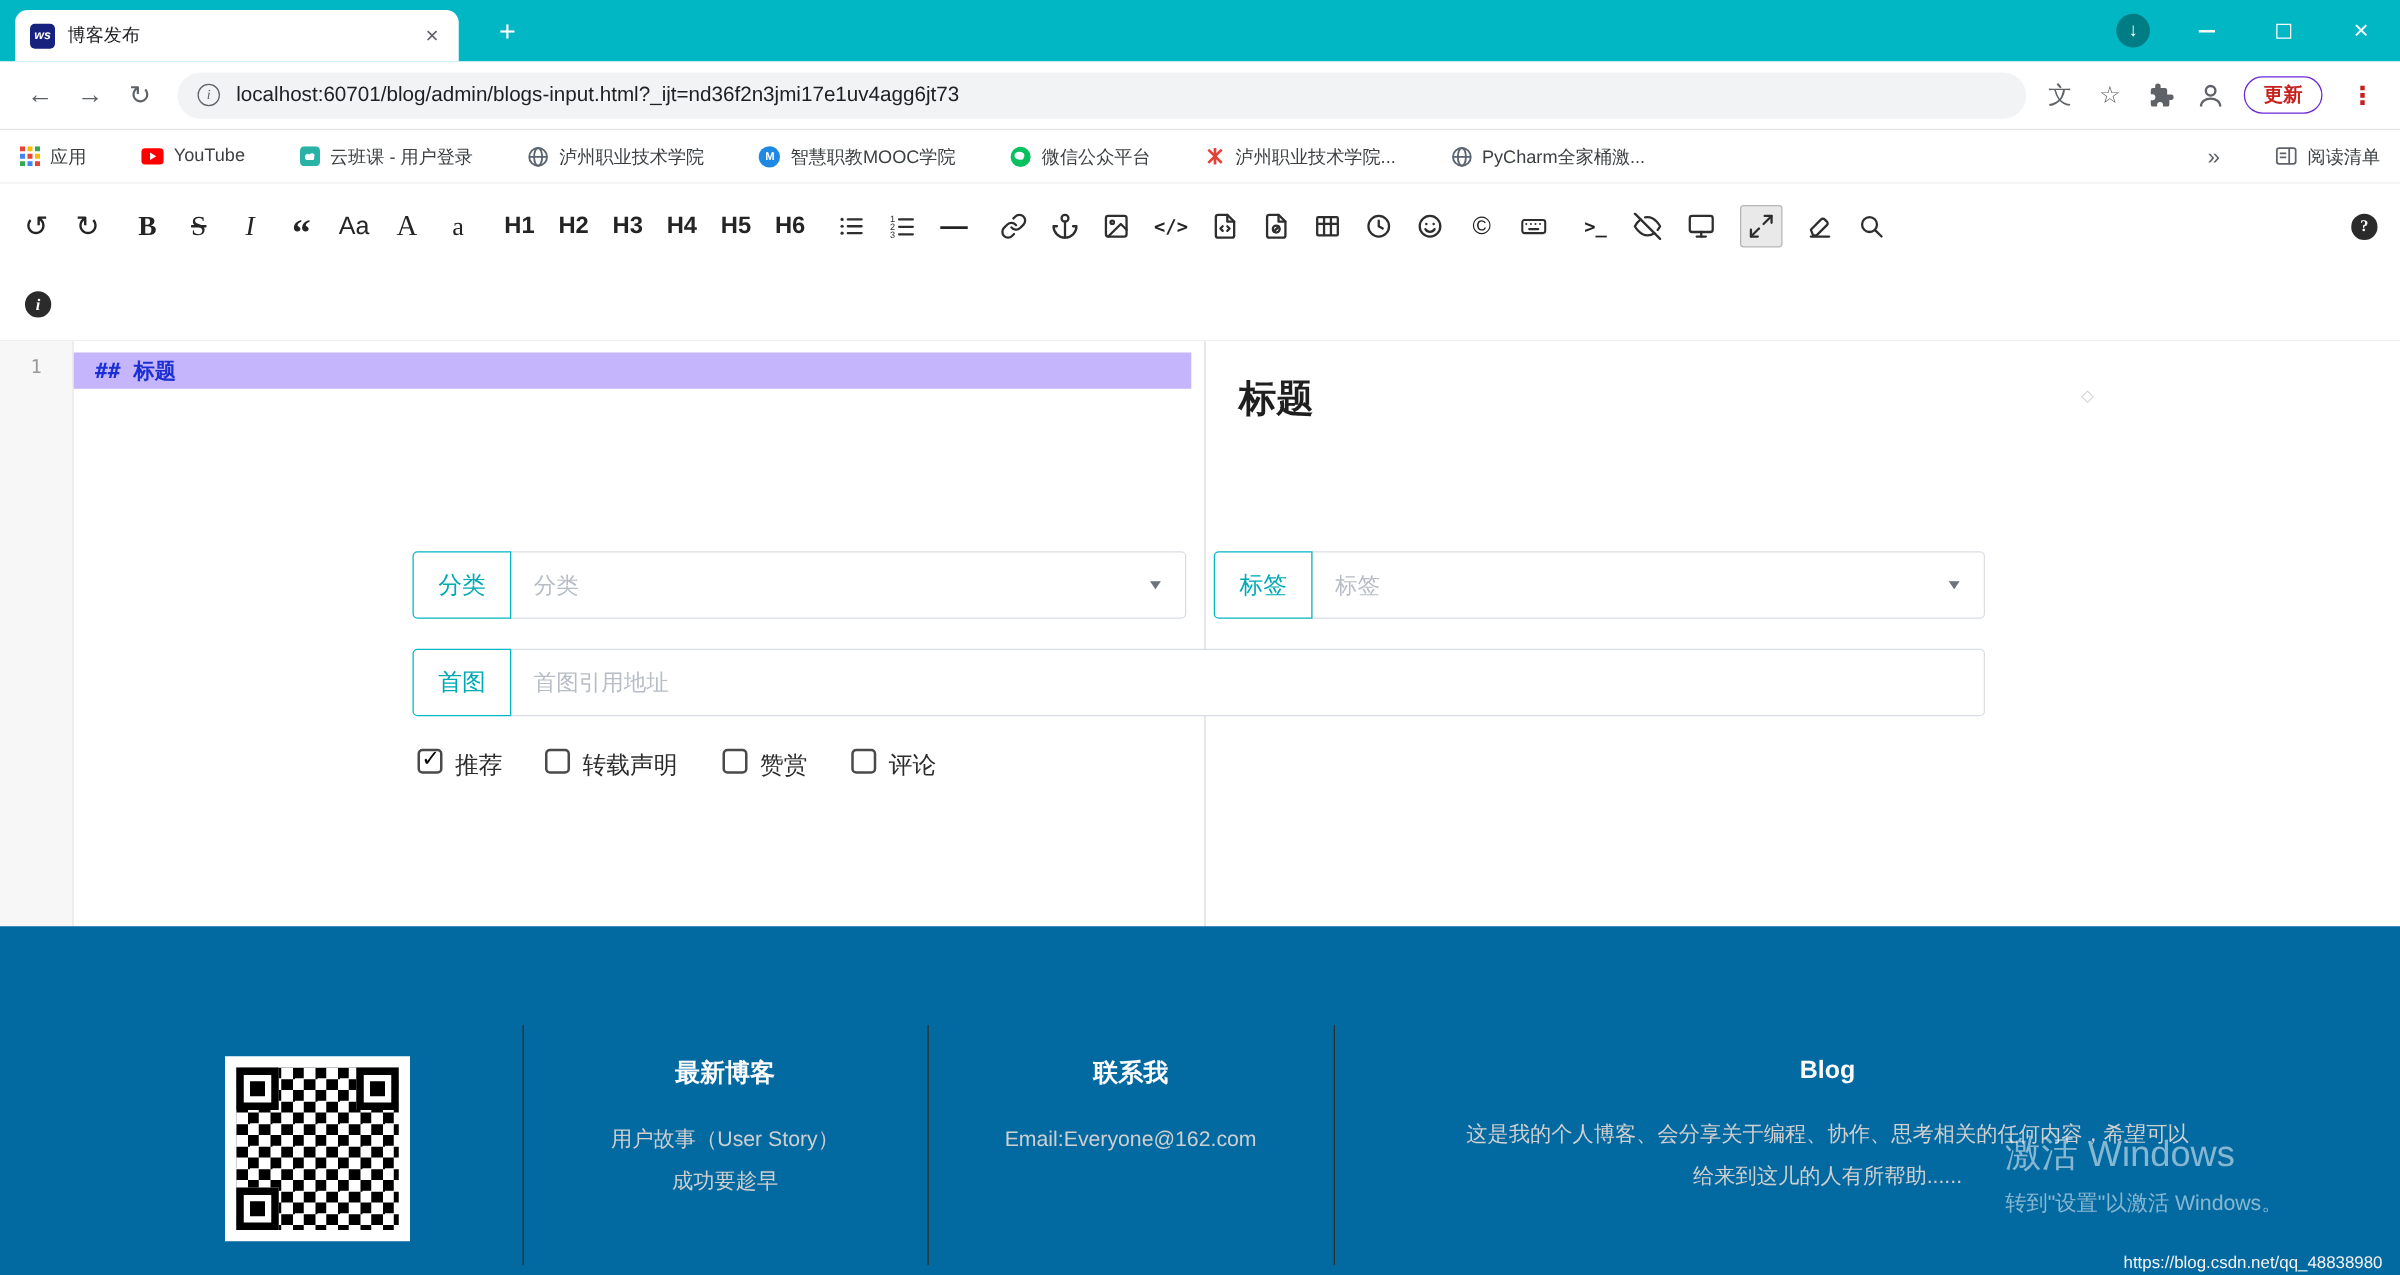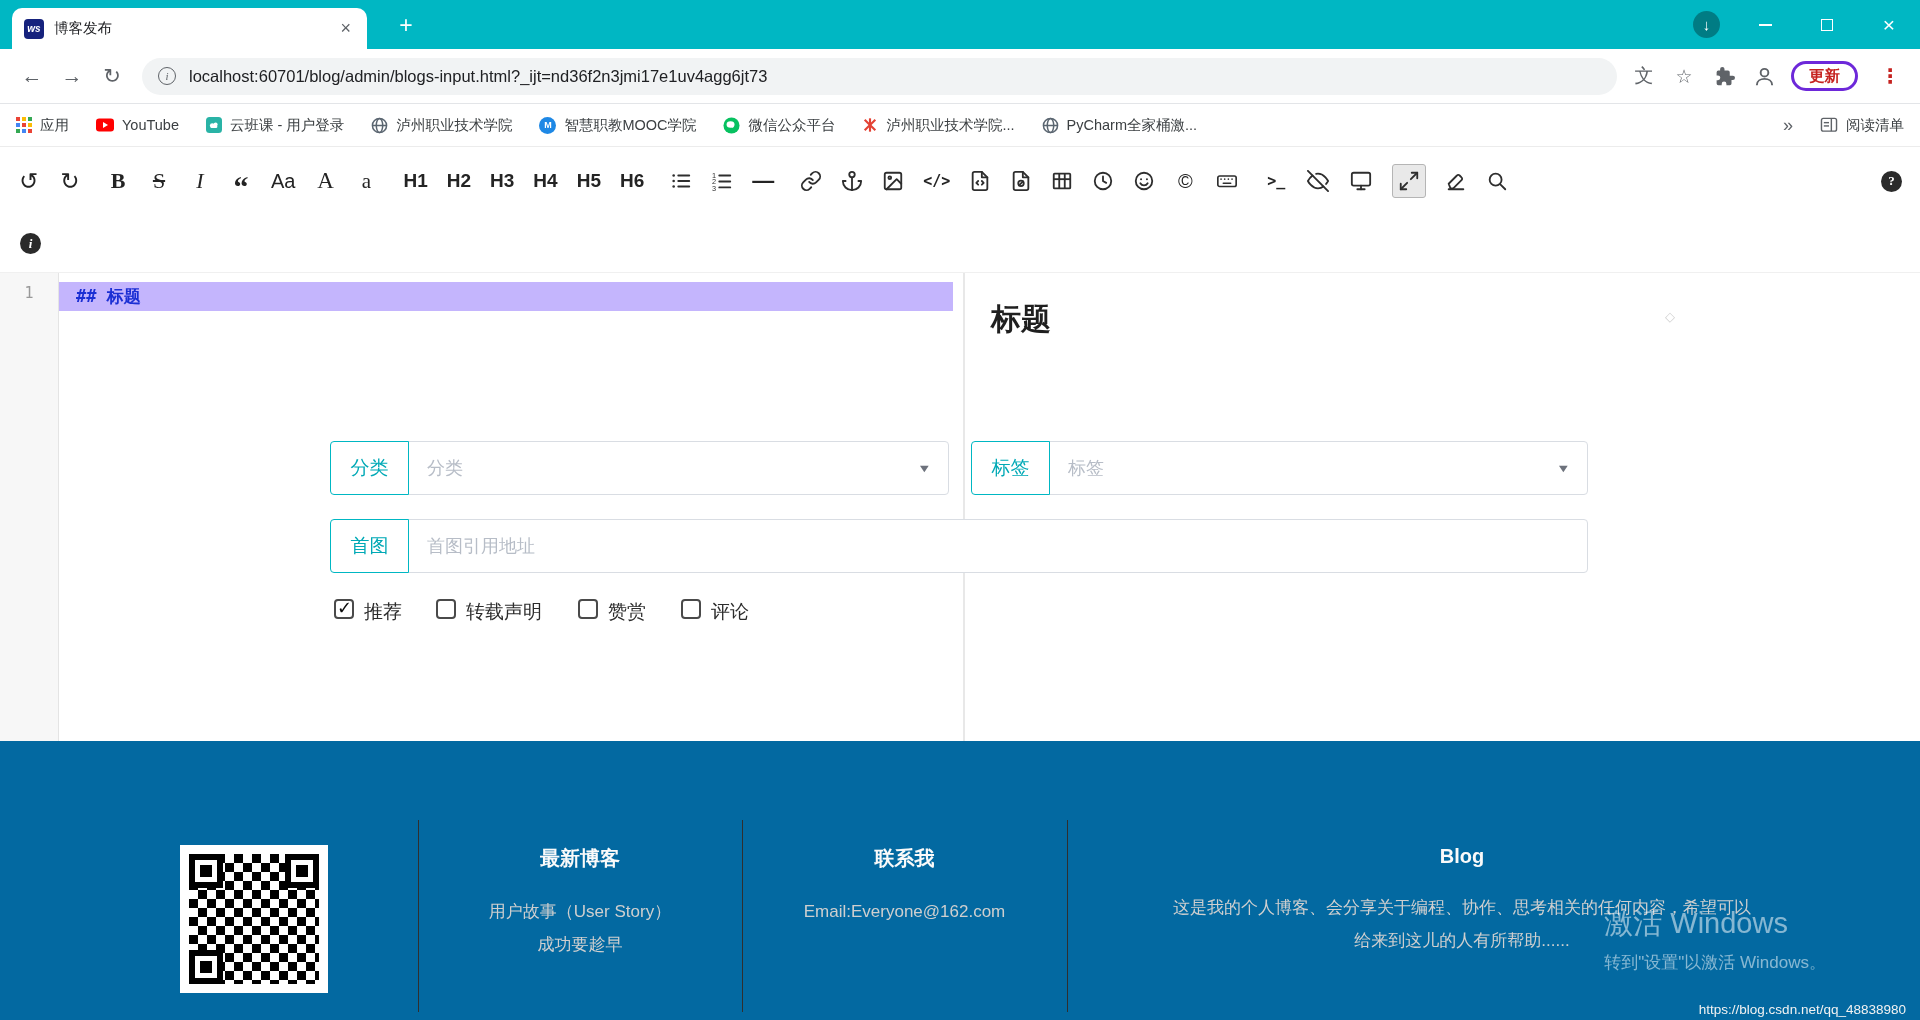--- a/index.html
+++ b/index.html
@@ -29,26 +29,26 @@
   .navbar{height:55px;background:#fff;border-bottom:1px solid #e3e5e8;display:flex;align-items:center;padding:0 12px;}
   .nav-icon{width:40px;height:40px;border-radius:50%;display:flex;align-items:center;justify-content:center;
        font-size:21px;color:#5f6368;flex:0 0 auto;}
   .omnibox{flex:1;min-width:0;height:37px;background:#f1f3f4;border-radius:19px;display:flex;align-items:center;
        padding:0 16px;margin:0 10px;}
   .omni-info{width:18px;height:18px;border:1.6px solid #5f6368;border-radius:50%;color:#5f6368;
        display:flex;align-items:center;justify-content:center;font-size:11px;font-family:"Liberation Serif",serif;font-style:italic;flex:0 0 auto;}
   .url{margin-left:13px;font-size:16.5px;color:#202124;white-space:nowrap;overflow:hidden;}
   .right-ics{display:flex;align-items:center;gap:14px;margin-left:4px;}
   .sm-ic{width:26px;height:26px;display:flex;align-items:center;justify-content:center;color:#5f6368;font-size:19px;flex:0 0 auto;}
-  .update-pill{height:30px;padding:0 15px;border:3px solid #6d28d9;background:#fff;color:#c5221f;border-radius:16px;
+  .update-pill{height:30px;padding:0 15px;border:1px solid #6d28d9;background:#fff;color:#c5221f;border-radius:16px;
        font-size:15.5px;font-weight:bold;display:flex;align-items:center;}
   .red-dots{color:#c5221f;font-size:20px;padding:0 8px;font-weight:bold;}
   
   .bookmarks{height:43px;background:#fff;border-bottom:1px solid #ececec;display:flex;align-items:center;
-       padding:0 16px;gap:27px;font-size:14.5px;color:#3c4043;}
+       padding:0 16px;gap:44px;font-size:14.5px;color:#3c4043;}
   .bm{display:flex;align-items:center;gap:8px;white-space:nowrap;}
   .bm-spacer{flex:1;}
   .ov{color:#5f6368;font-size:18px;}
   .circle-av{width:17px;height:17px;border-radius:50%;display:flex;align-items:center;justify-content:center;
        color:#fff;font-size:9px;font-weight:bold;flex:0 0 auto;}
   
   .content{position:relative;height:594px;background:#fff;}
   .md-toolbar{position:absolute;left:0;right:0;top:8px;height:52px;display:flex;align-items:center;padding:0 18px;}
   .tg{display:flex;align-items:center;gap:19px;margin-right:26px;}
   .ti{display:flex;align-items:center;justify-content:center;color:#242424;min-width:22px;height:34px;}

